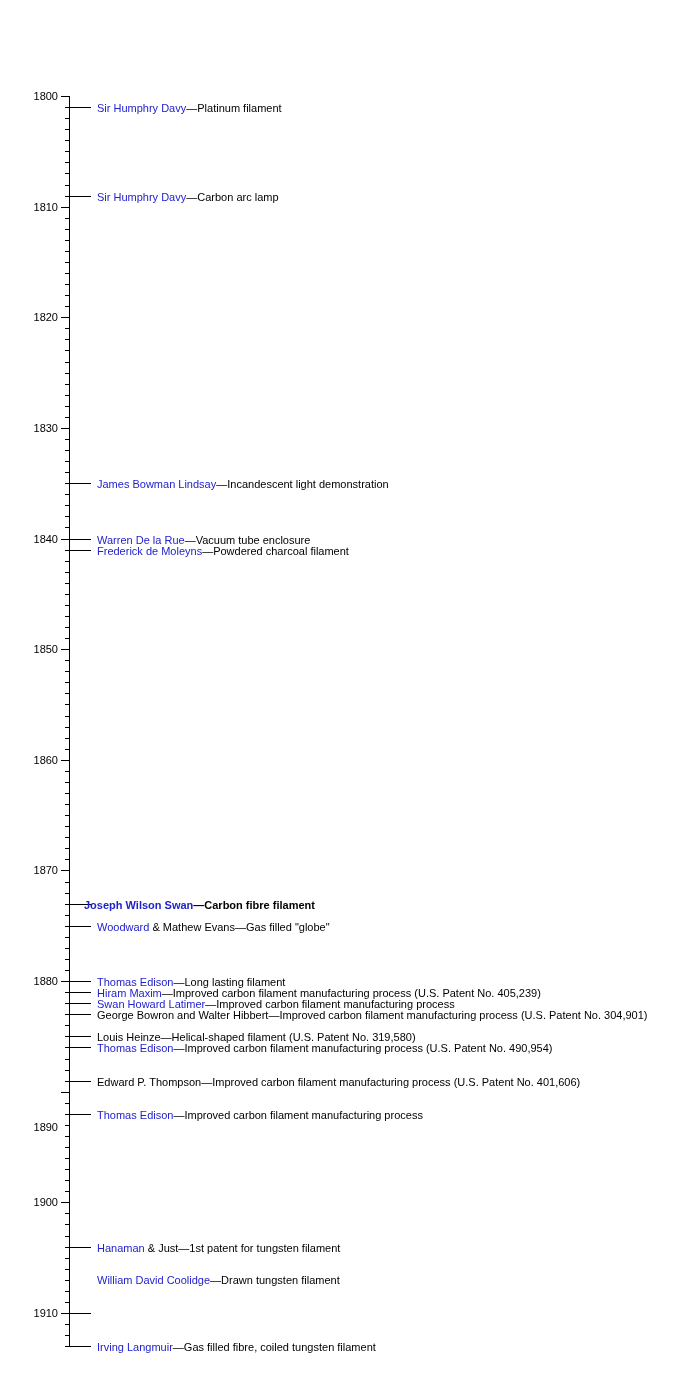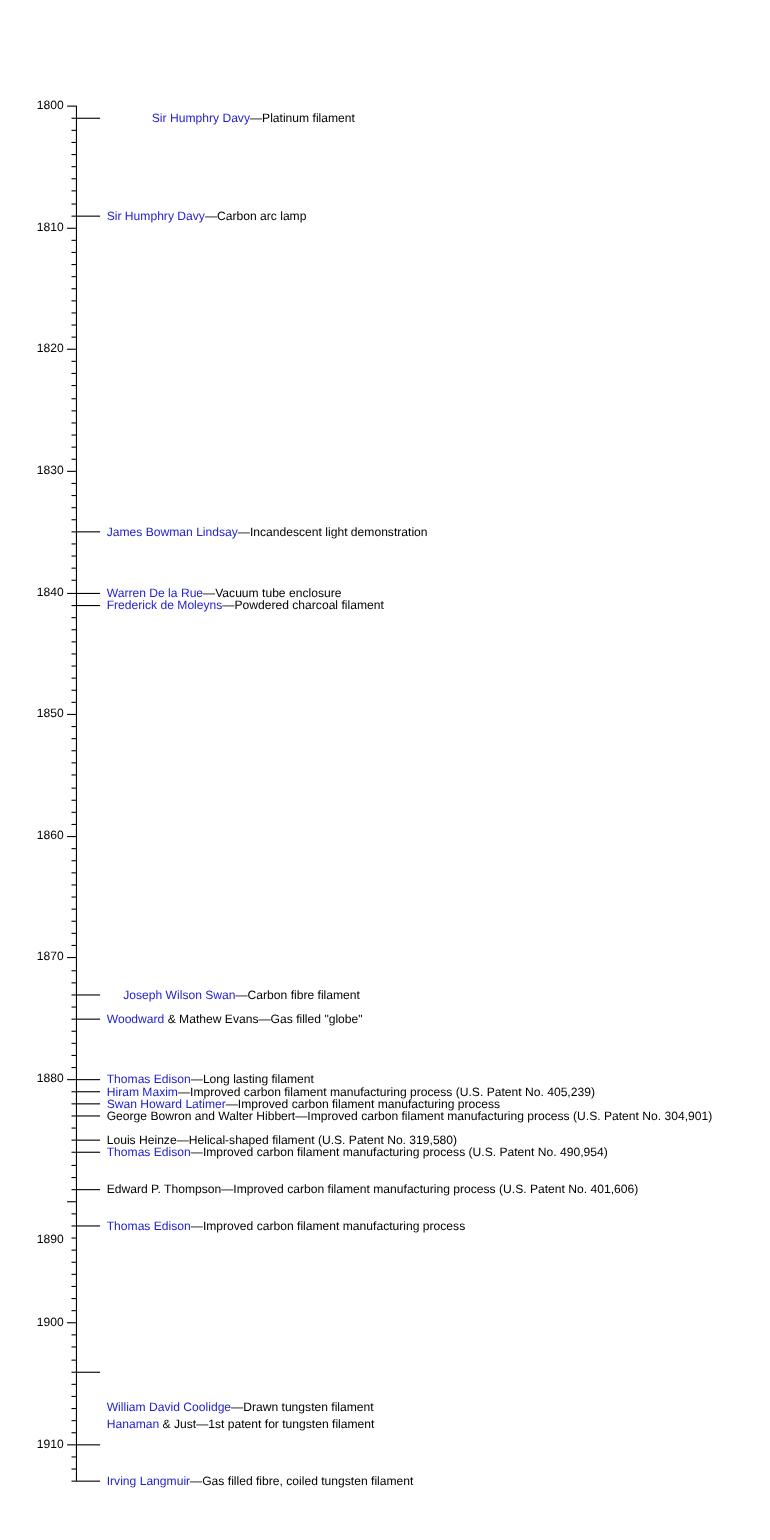--- a/index.html
+++ b/index.html
@@ -175,49 +175,49 @@
       <div class="tick" style="left: 65px; width: 4px; top: 1269px;"></div>
       <div class="tick" style="left: 65px; width: 4px; top: 1280px;"></div>
       <div class="tick" style="left: 65px; width: 4px; top: 1291px;"></div>
       <div class="tick" style="left: 65px; width: 4px; top: 1302px;"></div>
       <div class="tick" style="left: 61px; width: 8px; top: 1313px;"></div>
       <div class="year-label" style="left: 18px; width: 40px; top: 1307px;">1910</div>
       <div class="tick" style="left: 65px; width: 4px; top: 1324px;"></div>
       <div class="tick" style="left: 65px; width: 4px; top: 1335px;"></div>
       <div class="tick" style="left: 65px; width: 4px; top: 1346px;"></div>
       <div class="connector" style="left: 70px; width: 21px; top: 107px;"></div>
-      <div class="event-label" style="left: 97px; top: 108px; margin-left: 41px;"><span class="person-link" style="color: rgb(34, 34, 204);">Sir Humphry Davy</span><span>—Platinum filament</span></div>
+      <div class="event-label" style="left: 97px; top: 108px;"><span class="person-link" style="color: rgb(34, 34, 204);">Sir Humphry Davy</span><span>—Platinum filament</span></div>
       <div class="connector" style="left: 70px; width: 21px; top: 196px;"></div>
       <div class="event-label" style="left: 97px; top: 197px;"><span class="person-link" style="color: rgb(34, 34, 204);">Sir Humphry Davy</span><span>—Carbon arc lamp</span></div>
       <div class="connector" style="left: 70px; width: 21px; top: 483px;"></div>
       <div class="event-label" style="left: 97px; top: 484px;"><span class="person-link" style="color: rgb(34, 34, 204);">James Bowman Lindsay</span><span>—Incandescent light demonstration</span></div>
       <div class="connector" style="left: 70px; width: 21px; top: 539px;"></div>
       <div class="event-label" style="left: 97px; top: 540px;"><span class="person-link" style="color: rgb(34, 34, 204);">Warren De la Rue</span><span>—Vacuum tube enclosure</span></div>
       <div class="connector" style="left: 70px; width: 21px; top: 550px;"></div>
       <div class="event-label" style="left: 97px; top: 551px;"><span class="person-link" style="color: rgb(34, 34, 204);">Frederick de Moleyns</span><span>—Powdered charcoal filament</span></div>
       <div class="connector" style="left: 70px; width: 21px; top: 904px;"></div>
-      <div class="event-label" style="left: 112px; top: 905px;"><span class="person-link" style="color: rgb(34, 34, 204);">Joseph Wilson Swan</span><span>—Carbon fibre filament</span></div>
+      <div class="event-label" style="left: 84px; top: 905px; font-weight: bold;"><span class="person-link" style="color: rgb(34, 34, 204);">Joseph Wilson Swan</span><span>—Carbon fibre filament</span></div>
       <div class="connector" style="left: 70px; width: 21px; top: 926px;"></div>
       <div class="event-label" style="left: 97px; top: 927px;"><span class="person-link" style="color: rgb(34, 34, 204);">Woodward</span><span> &amp; Mathew Evans</span><span>—Gas filled "globe"</span></div>
       <div class="connector" style="left: 70px; width: 21px; top: 981px;"></div>
       <div class="event-label" style="left: 97px; top: 982px;"><span class="person-link" style="color: rgb(34, 34, 204);">Thomas Edison</span><span>—Long lasting filament</span></div>
       <div class="connector" style="left: 70px; width: 21px; top: 992px;"></div>
       <div class="event-label" style="left: 97px; top: 993px;"><span class="person-link" style="color: rgb(34, 34, 204);">Hiram Maxim</span><span>—Improved carbon filament manufacturing process (U.S. Patent No. 405,239)</span></div>
       <div class="connector" style="left: 70px; width: 21px; top: 1003px;"></div>
       <div class="event-label" style="left: 97px; top: 1004px;"><span class="person-link" style="color: rgb(34, 34, 204);">Swan Howard Latimer</span><span>—Improved carbon filament manufacturing process</span></div>
       <div class="connector" style="left: 70px; width: 21px; top: 1014px;"></div>
       <div class="event-label" style="left: 97px; top: 1015px;"><span>George Bowron and Walter Hibbert</span><span>—Improved carbon filament manufacturing process (U.S. Patent No. 304,901)</span></div>
       <div class="connector" style="left: 70px; width: 21px; top: 1036px;"></div>
       <div class="event-label" style="left: 97px; top: 1037px;"><span>Louis Heinze</span><span>—Helical-shaped filament (U.S. Patent No. 319,580)</span></div>
       <div class="connector" style="left: 70px; width: 21px; top: 1047px;"></div>
       <div class="event-label" style="left: 97px; top: 1048px;"><span class="person-link" style="color: rgb(34, 34, 204);">Thomas Edison</span><span>—Improved carbon filament manufacturing process (U.S. Patent No. 490,954)</span></div>
       <div class="connector" style="left: 70px; width: 21px; top: 1081px;"></div>
       <div class="event-label" style="left: 97px; top: 1082px;"><span>Edward P. Thompson</span><span>—Improved carbon filament manufacturing process (U.S. Patent No. 401,606)</span></div>
       <div class="connector" style="left: 70px; width: 21px; top: 1114px;"></div>
       <div class="event-label" style="left: 97px; top: 1115px;"><span class="person-link" style="color: rgb(34, 34, 204);">Thomas Edison</span><span>—Improved carbon filament manufacturing process</span></div>
       <div class="connector" style="left: 70px; width: 21px; top: 1247px;"></div>
-      <div class="event-label" style="left: 97px; top: 1248px; margin-top: 47px;"><span class="person-link" style="color: rgb(34, 34, 204);">Hanaman</span><span> &amp; Just</span><span>—1st patent for tungsten filament</span></div>
+      <div class="event-label" style="left: 97px; top: 1248px;"><span class="person-link" style="color: rgb(34, 34, 204);">Hanaman</span><span> &amp; Just</span><span>—1st patent for tungsten filament</span></div>
       <div class="connector" style="left: 70px; width: 21px; top: 1313px;"></div>
       <div class="event-label" style="left: 97px; top: 1280px; text-align: right;"><span class="person-link" style="color: rgb(34, 34, 204);">William David Coolidge</span><span>—Drawn tungsten filament</span></div>
       <div class="connector" style="left: 70px; width: 21px; top: 1346px;"></div>
       <div class="event-label" style="left: 97px; top: 1347px;"><span class="person-link" style="color: rgb(34, 34, 204);">Irving Langmuir</span><span>—Gas filled fibre, coiled tungsten filament</span></div>
     </div>
 </div>
 
 </body></html>

